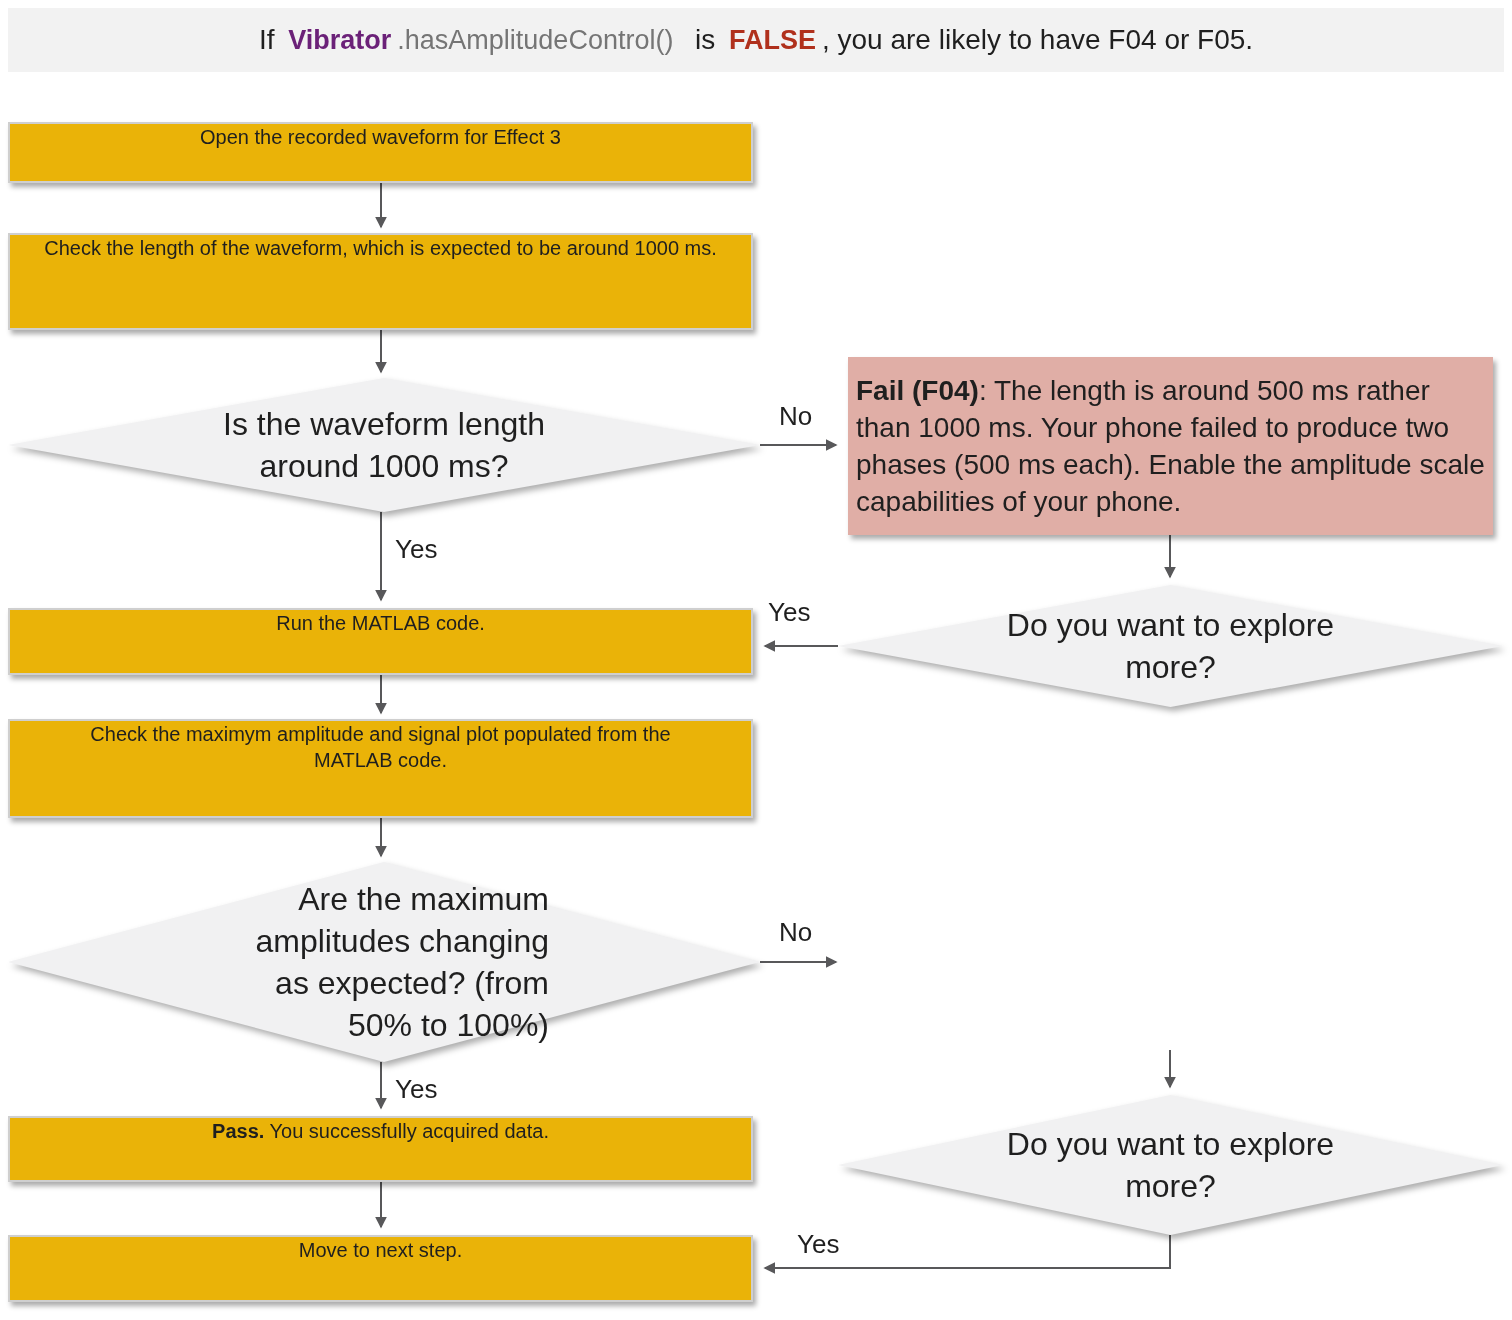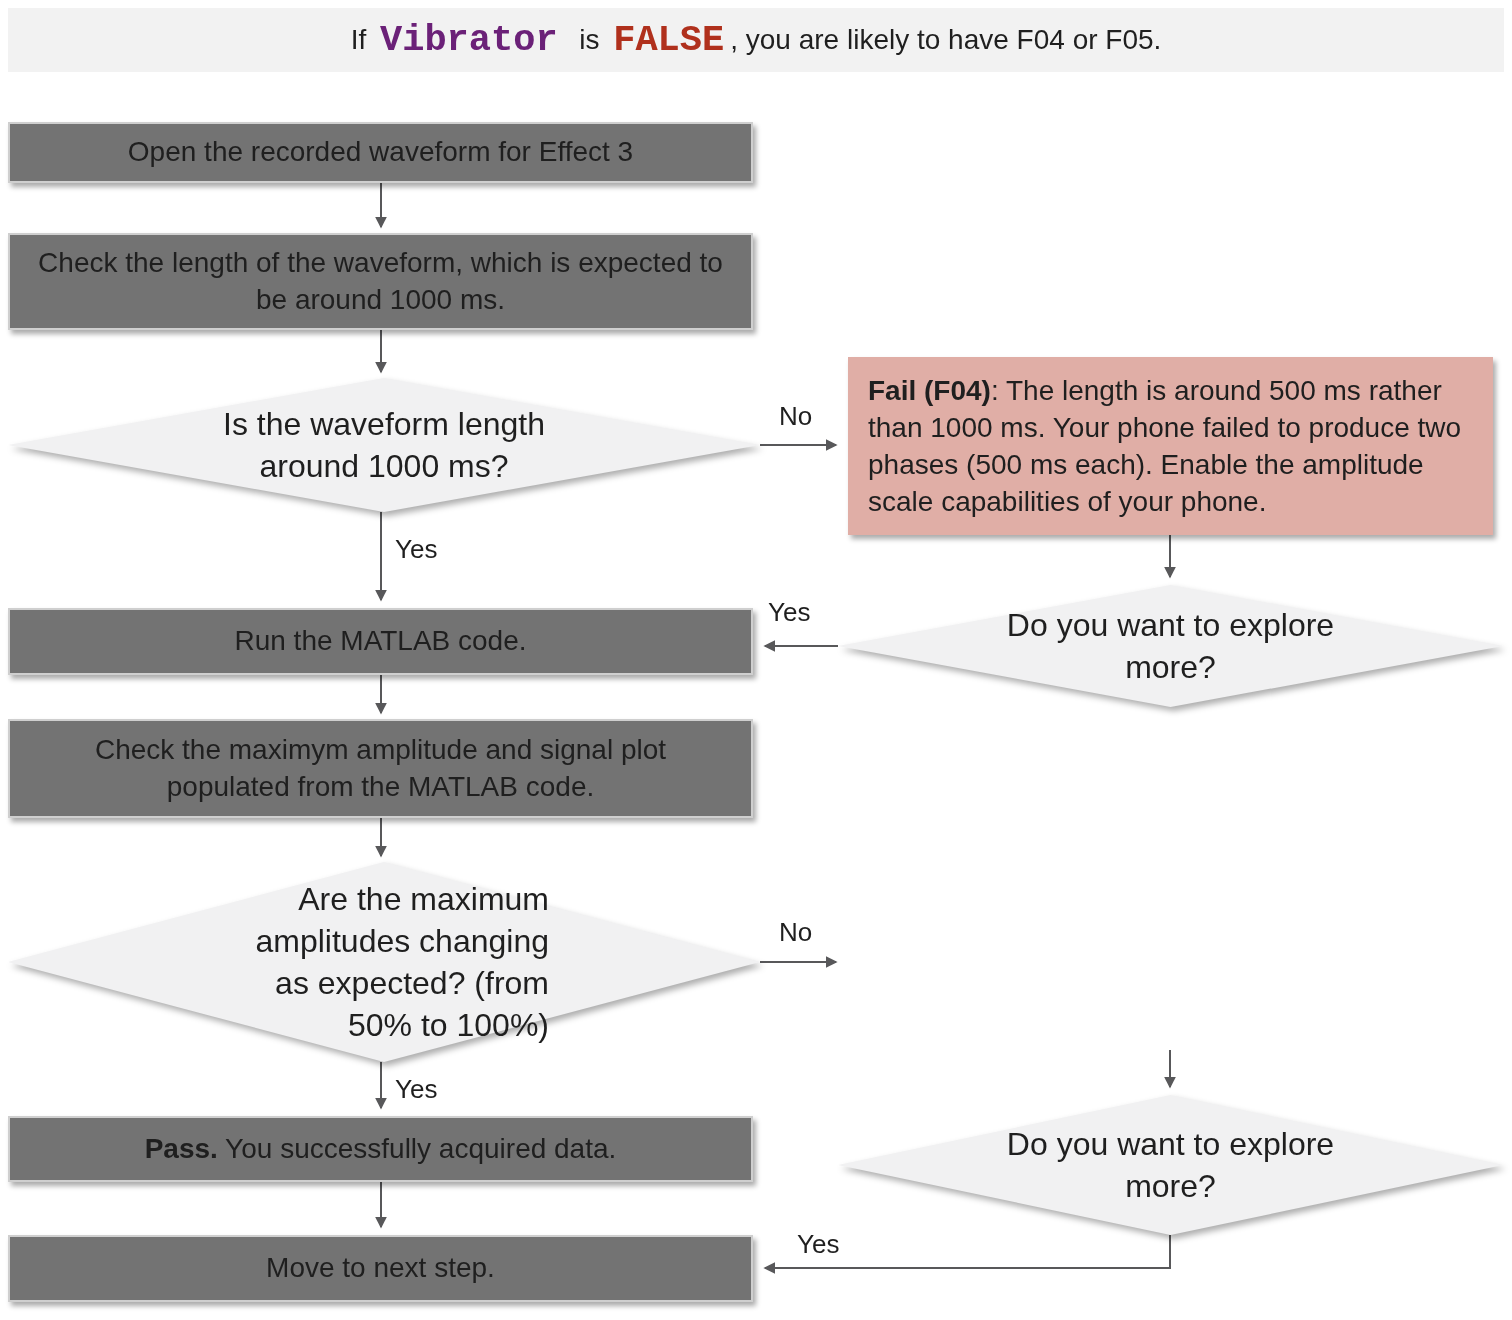--- a/index.html
+++ b/index.html
@@ -24,42 +24,42 @@
     color:var(--text);
     overflow:hidden;
   }
   .banner{
     position:absolute;
     display:flex; align-items:center; justify-content:center;
     background:var(--banner-bg);
     font-size:28px;
     white-space:pre;
   }
-  .banner .code{ font-family:Liberation Mono, monospace; font-size:37px; }
+  .banner .code{ font-family:Liberation Sans, sans-serif; font-size:27px; }
   .banner .obj{ color:var(--code-purple); font-weight:bold; }
   .banner .meth{ color:var(--code-gray); }
   .banner .kw{ color:var(--code-red); font-weight:bold; }
   .flow-box{
     position:absolute;
-    display:flex; align-items:center; justify-content:center;
+    display:flex; align-items:flex-start; justify-content:center;
     text-align:center;
-    background:#737373;
+    background:#eab308;
     border:2px solid var(--node-border);
     box-shadow:3px 4px 5px rgba(0,0,0,0.33);
-    font-size:28px;
+    font-size:20px;
     line-height:1.32;
   }
   .fail-box{
     position:absolute;
     display:flex; align-items:center;
     background:var(--fail-bg);
     box-shadow:3px 4px 5px rgba(0,0,0,0.33);
     font-size:28px;
     line-height:1.33;
-    padding:12px 20px;
+    padding:12px 8px;
     text-align:left;
     justify-content:center;
   }
   .diamond{ position:absolute; display:flex; align-items:center; justify-content:center; }
   .diamond-fill{ position:absolute; inset:0; filter:drop-shadow(3px 4px 3px rgba(0,0,0,0.32)); }
   .diamond-fill::before{
     content:""; position:absolute; inset:0;
     background:var(--diamond-bg);
     clip-path:polygon(50% 0, 100% 50%, 50% 100%, 0 50%);
   }
@@ -70,21 +70,21 @@
   .edge-label{ position:absolute; font-size:26px; }
   .arrows{ position:absolute; left:0; top:0; pointer-events:none; }
   .b{ font-weight:bold; }
 </style>
 </head>
 <body>
 
 <div class="canvas">
 
   <div class="banner" style="left:8px; top:8px; width:1496px; height:64px;gap:6px;">
-    <span>If </span><span class="code obj">Vibrator</span><span>  is </span><span class="code kw">FALSE</span><span>, you are likely to have F04 or F05.</span>
+    <span>If </span><span class="code obj">Vibrator</span><span class="code meth">.hasAmplitudeControl()</span><span>  is </span><span class="code kw">FALSE</span><span>, you are likely to have F04 or F05.</span>
   </div>
 
   <svg class="arrows" width="1512" height="1320" viewBox="0 0 1512 1320">
     <defs>
       <marker id="ah" markerWidth="7" markerHeight="7" refX="5.2" refY="3" orient="auto" markerUnits="strokeWidth">
         <path d="M0,0 L6,3 L0,6 z" fill="#58585a"></path>
       </marker>
     </defs>
     <g stroke="#58585a" stroke-width="2" fill="none">
       <line x1="381" y1="183" x2="381" y2="227" marker-end="url(#ah)"></line>

